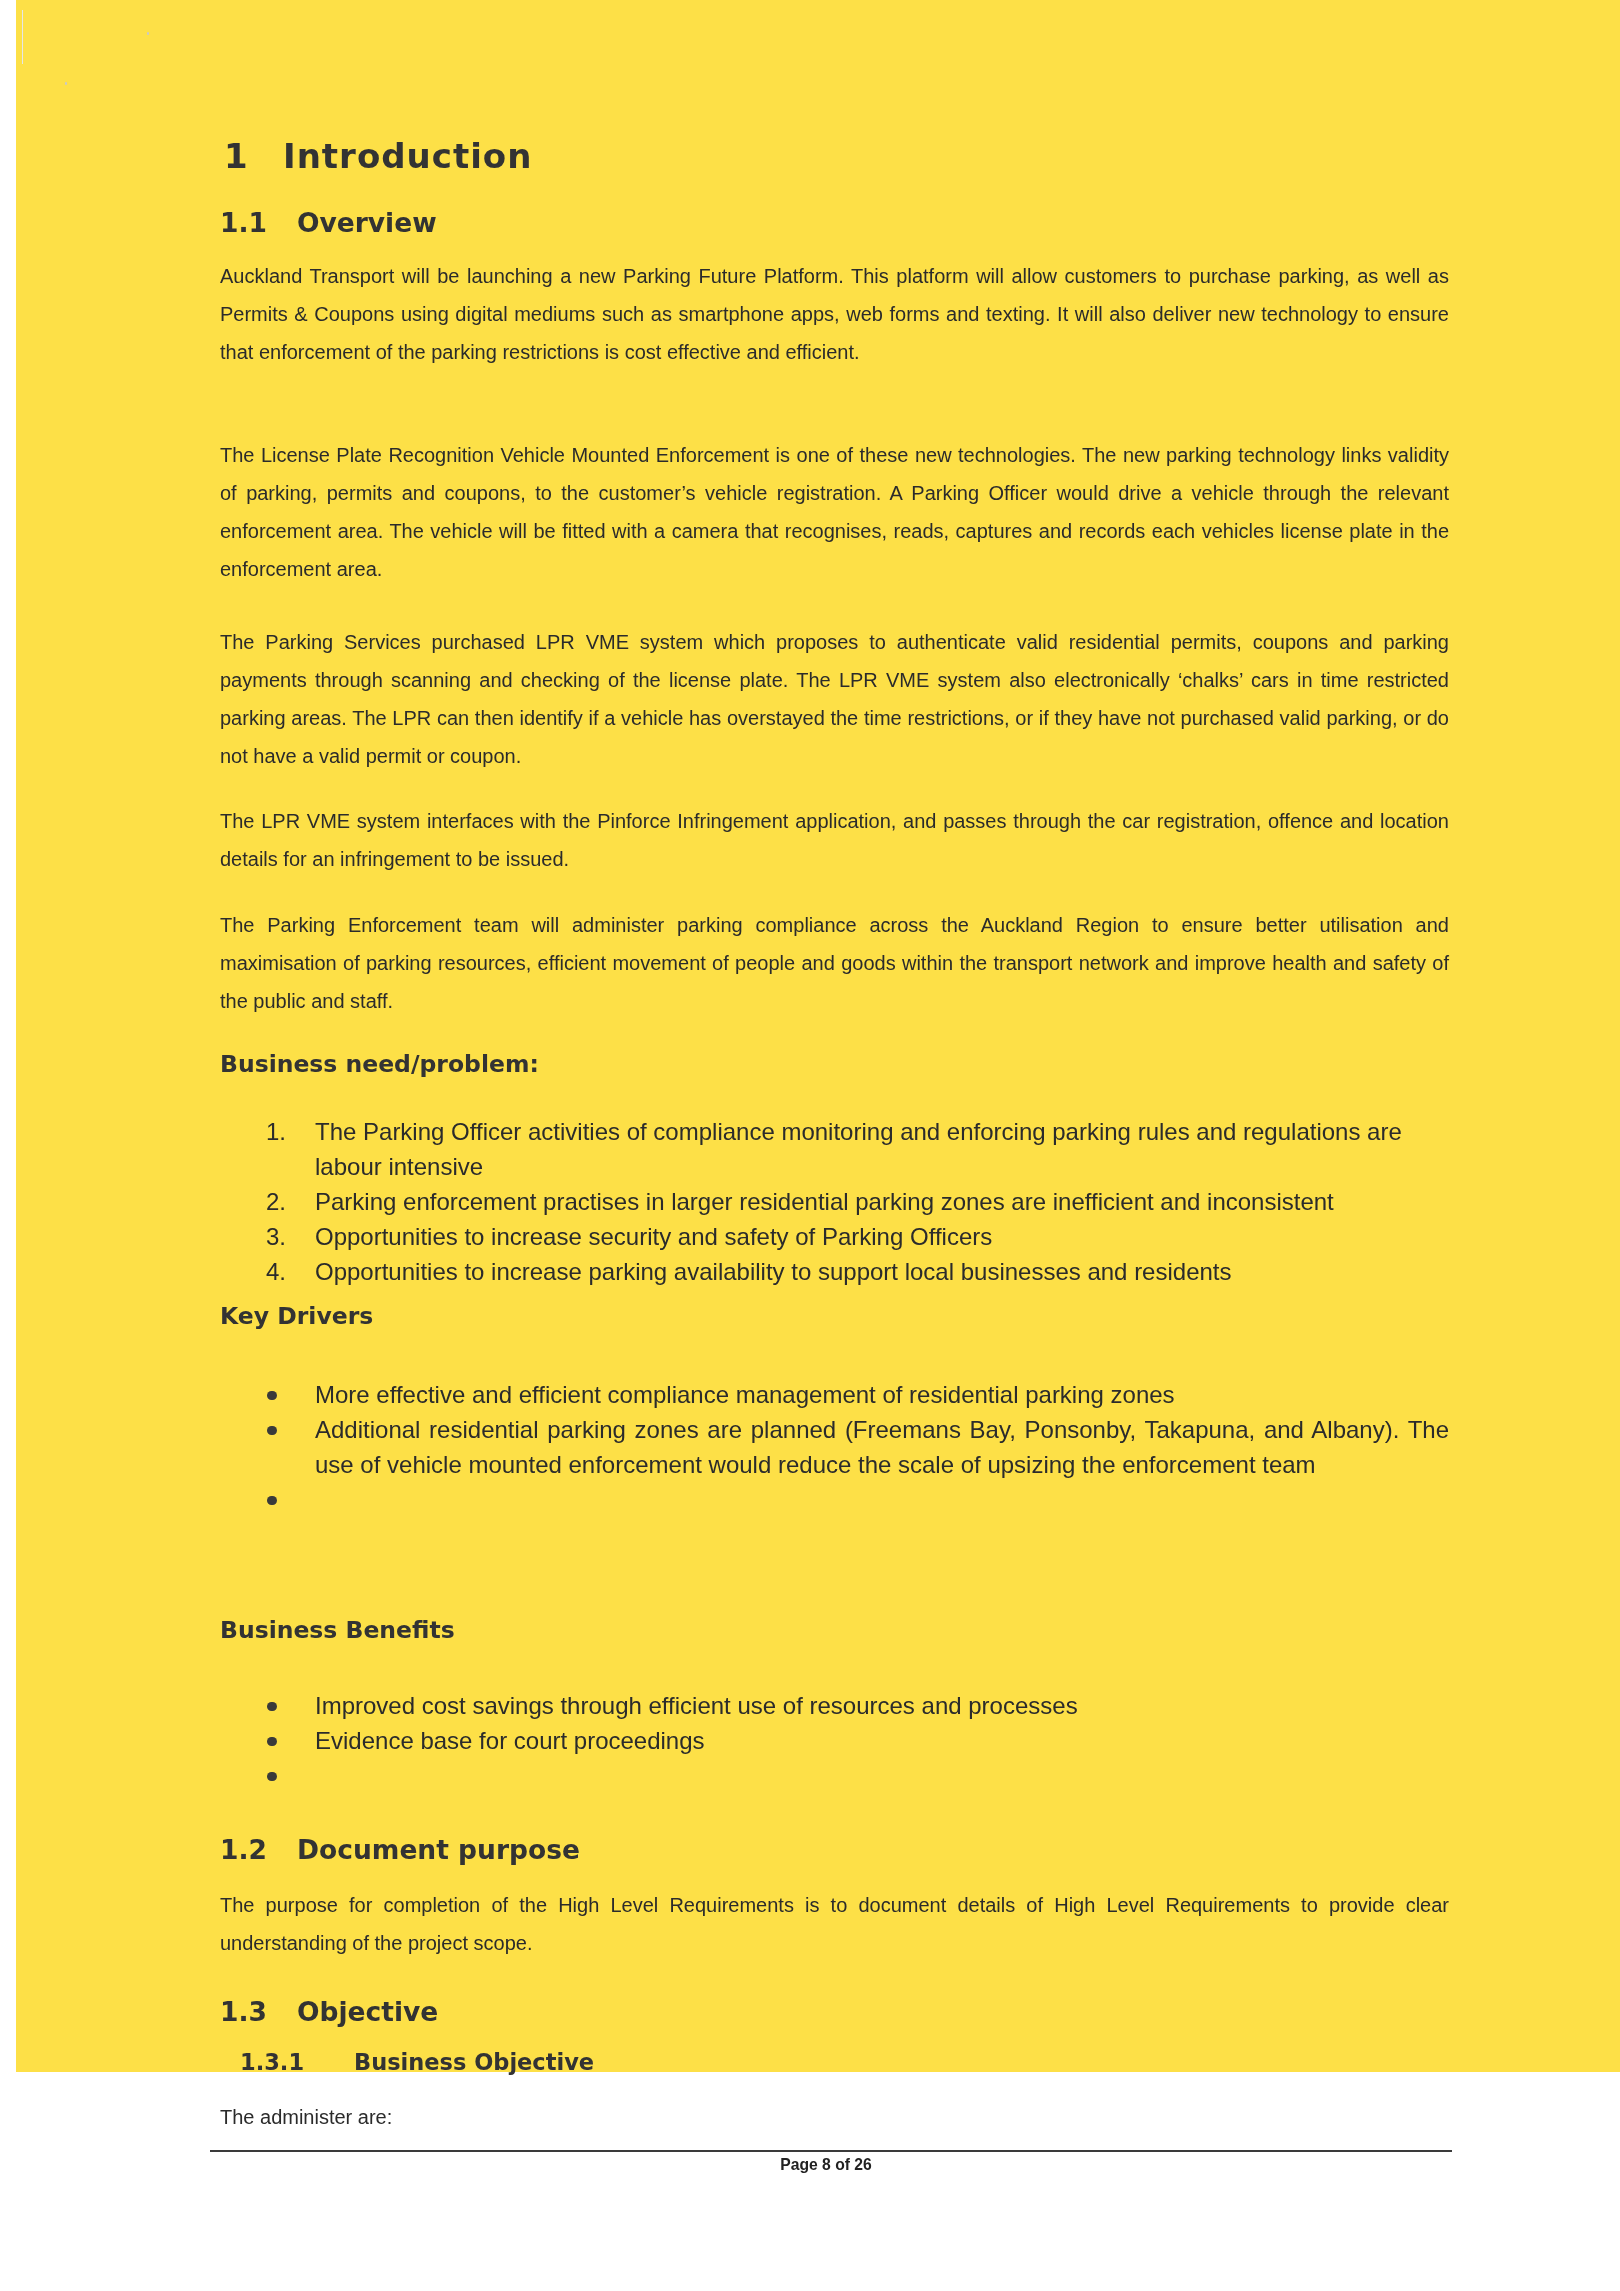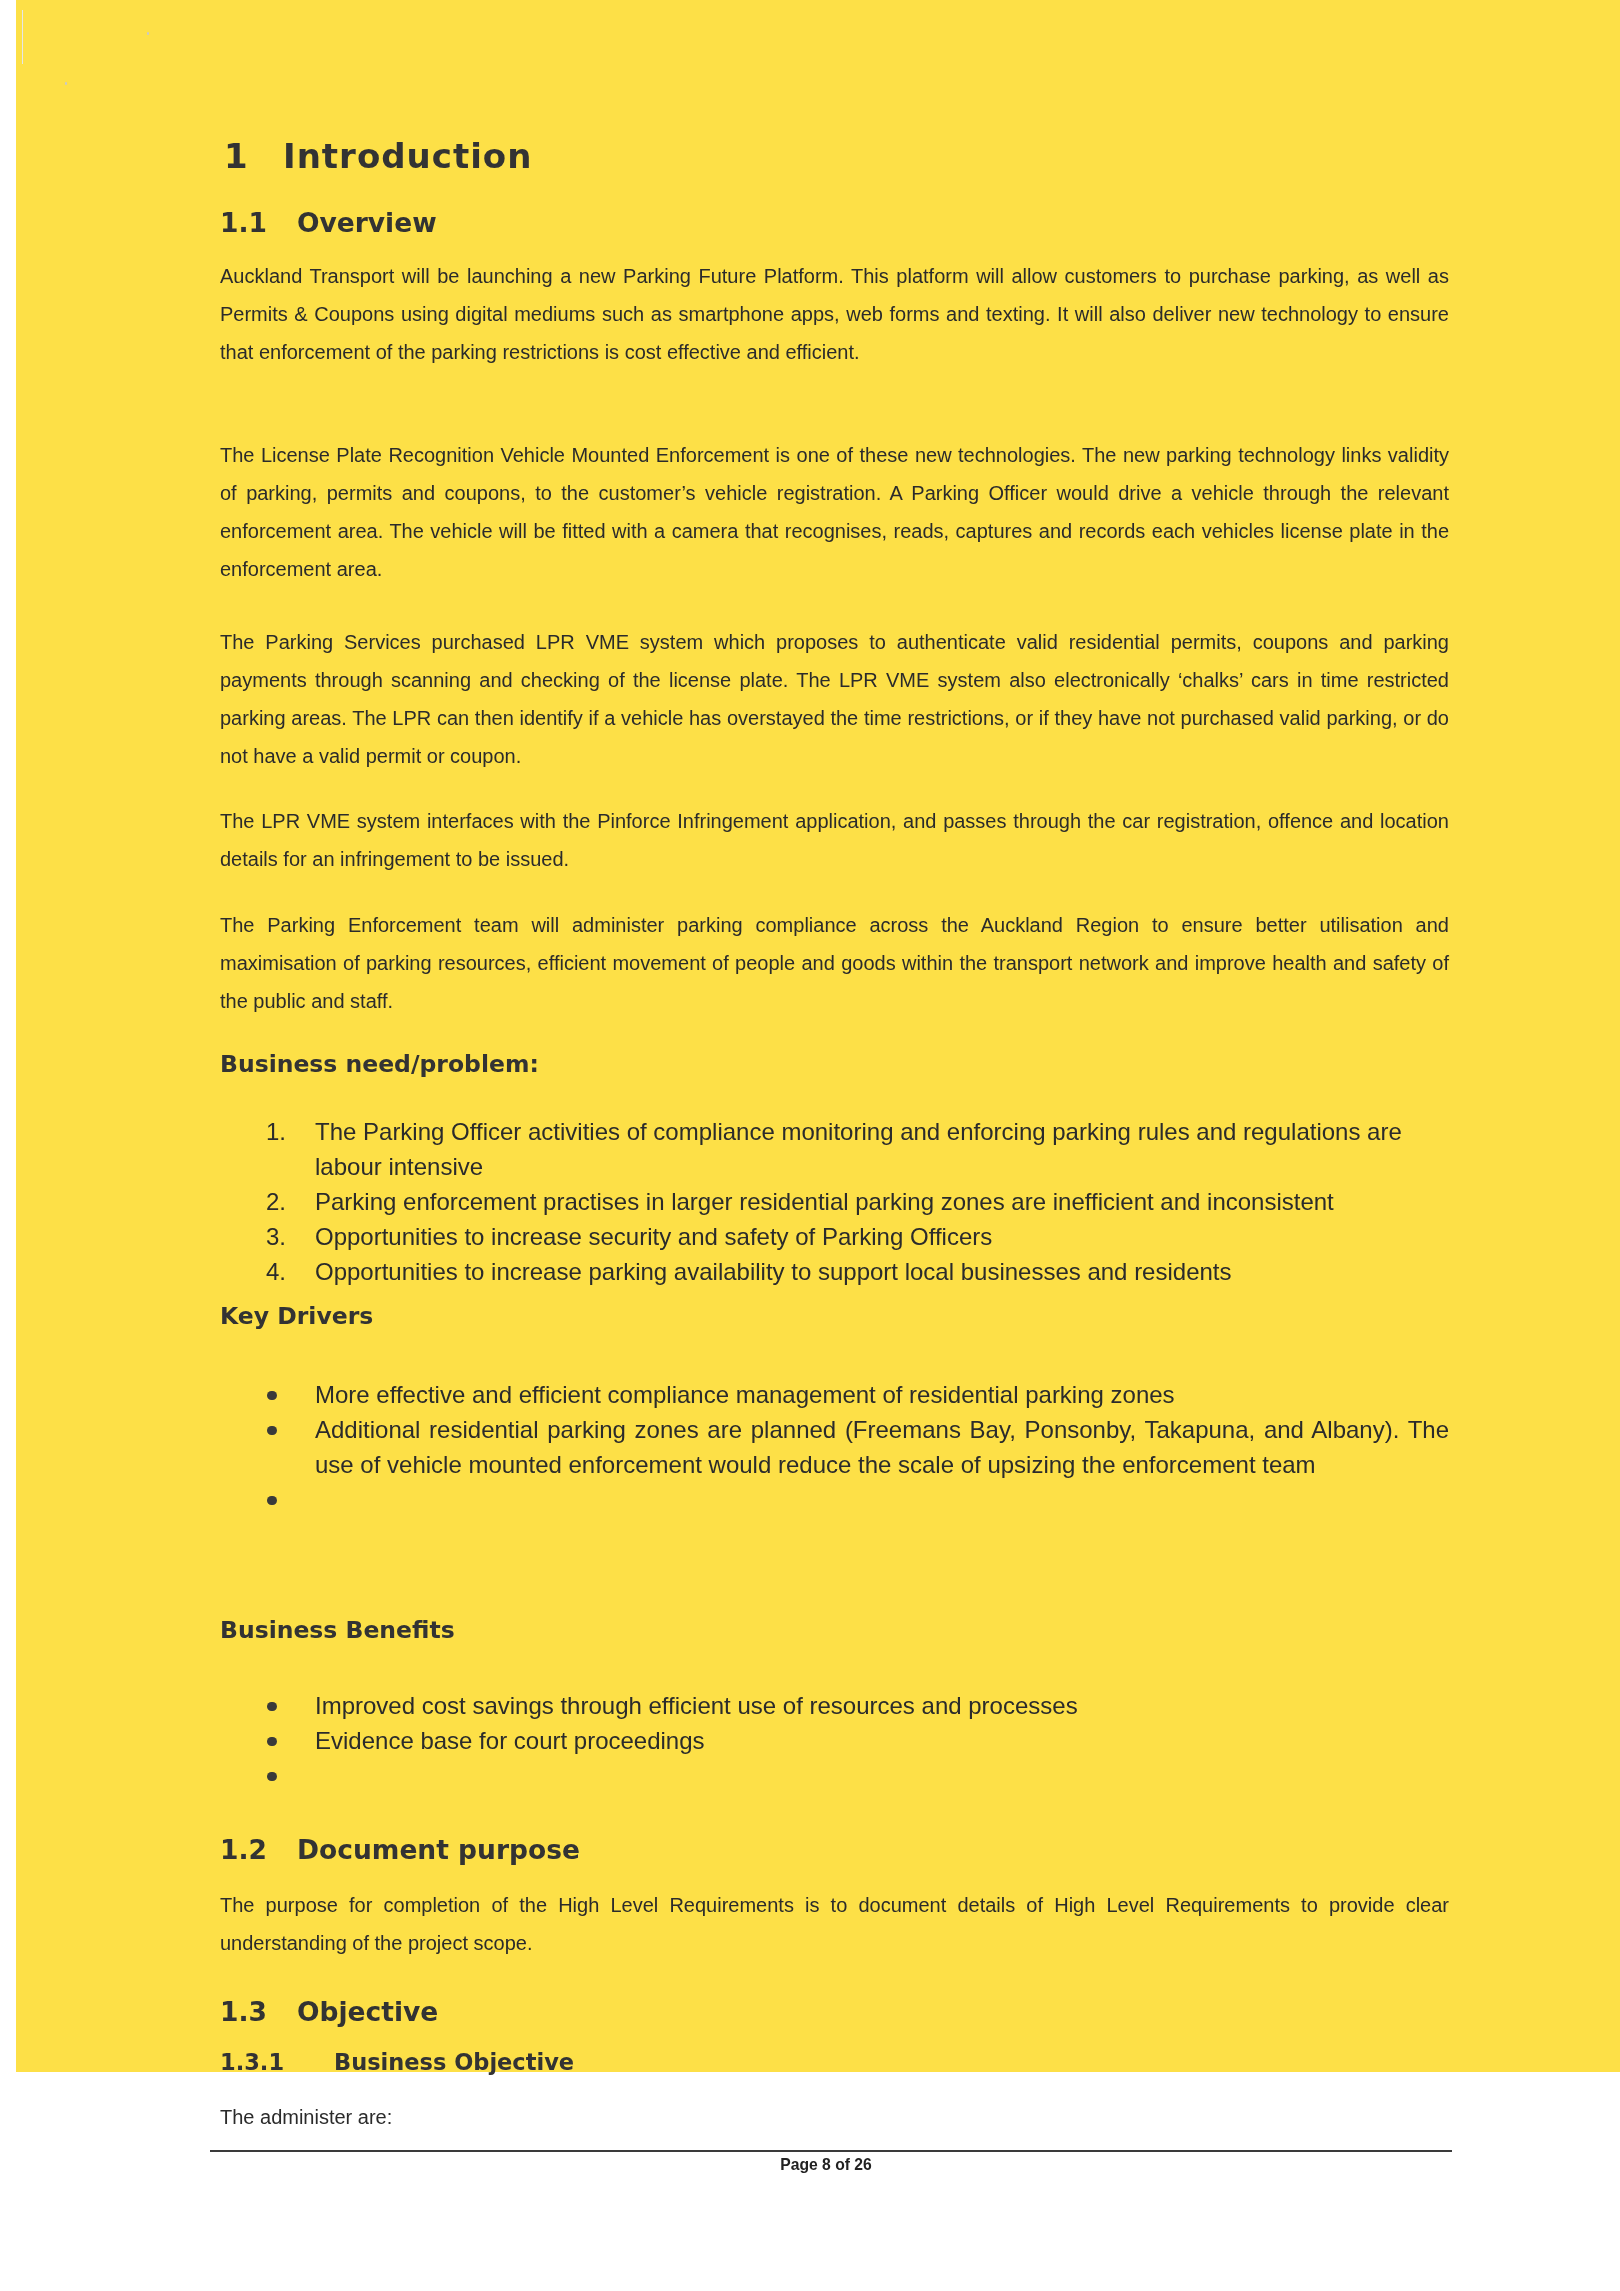--- a/index.html
+++ b/index.html
@@ -77,21 +77,21 @@
   </ul>
 
   <div class="blk h2" style="top:1834px;">
     <span class="num">1.2</span><span>Document purpose</span>
   </div>
   <p class="blk para" style="top:1886px;">The purpose for completion of the High Level Requirements is to document details of High Level Requirements to provide clear understanding of the project scope.</p>
 
   <div class="blk h2" style="top:1996px;">
     <span class="num">1.3</span><span>Objective</span>
   </div>
-  <div class="blk h3" style="top:2049px;">
+  <div class="blk h3" style="top:2049px;margin-left:20px;">
     <span class="num">1.3.1</span><span>Business Objective</span>
   </div>
   <p class="blk para ragged" style="top:2098px;">The administer are:</p>
 
   <div class="footer-rule"></div>
   <div class="footer-text">Page 8 of 26</div>
 </div>
 
 
 </body></html>

